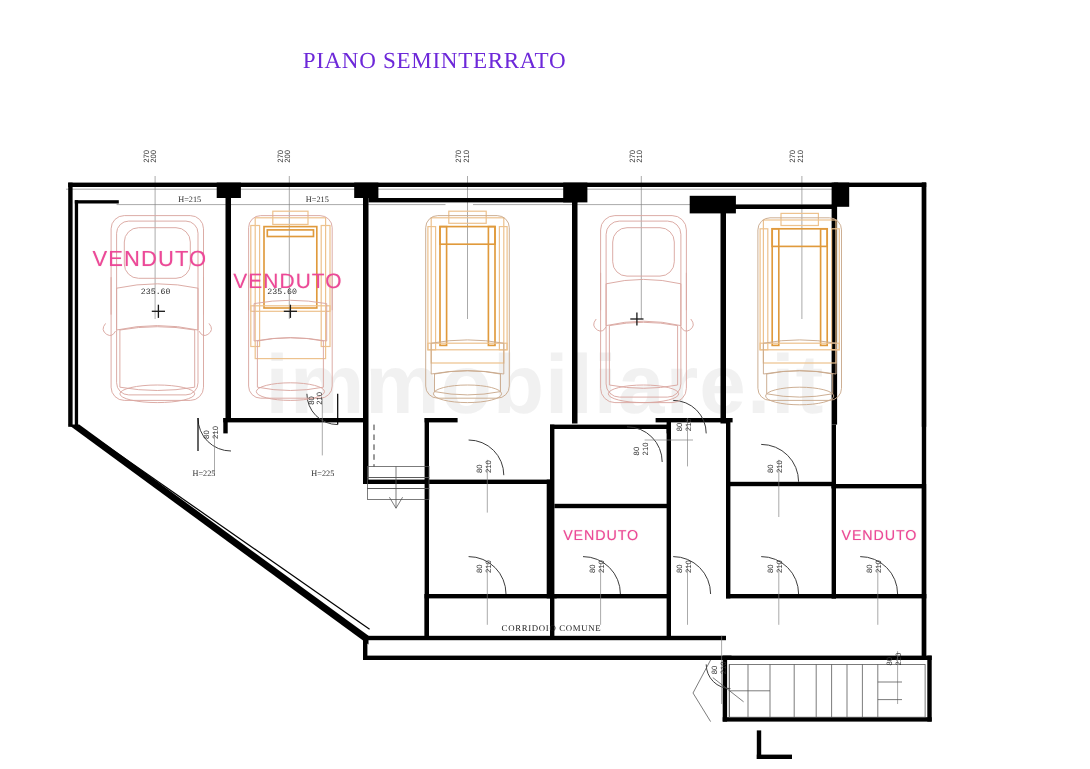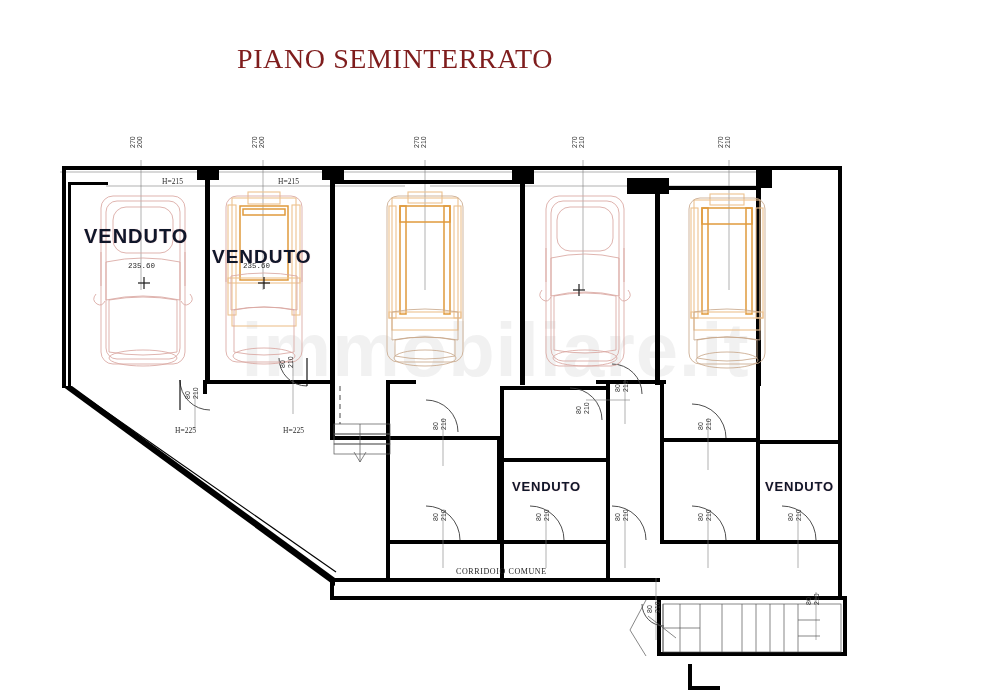--- a/index.html
+++ b/index.html
@@ -21,23 +21,23 @@
     height: 699px;
     background: #ffffff;
   }
   #plan-title {
     position: absolute;
     left: 0;
     top: 43px;
     width: 790px;
     text-align: center;
     font-family: "Liberation Serif", "DejaVu Serif", serif;
-    font-size: 28px;
+    font-size: 21px;
     letter-spacing: 0.6px;
-    color: #7f1d1d;
+    color: #6d28d9;
     white-space: nowrap;
   }
   svg#plan-svg {
     position: absolute;
     left: 0;
     top: 0;
     width: 991px;
     height: 699px;
     display: block;
   }
@@ -64,23 +64,23 @@
   }
   .roomtxt {
     font-family: "Liberation Serif", "DejaVu Serif", serif;
     font-size: 8px;
     letter-spacing: 0.6px;
     fill: #222222;
   }
 
   .venduto {
     position: absolute;
-    color: #0f172a;
+    color: #ec4899;
     font-family: "Liberation Sans", sans-serif;
-    font-weight: bold;
+    font-weight: normal;
     letter-spacing: 1px;
     white-space: nowrap;
     text-shadow: 0 0 1px rgba(208,58,75,0.35);
   }
   .venduto.big   { font-size: 20px; }
   .venduto.big2  { font-size: 19px; }
   .venduto.small { font-size: 13px; letter-spacing: 0.8px; }
 
   #watermark {
     position: absolute;

